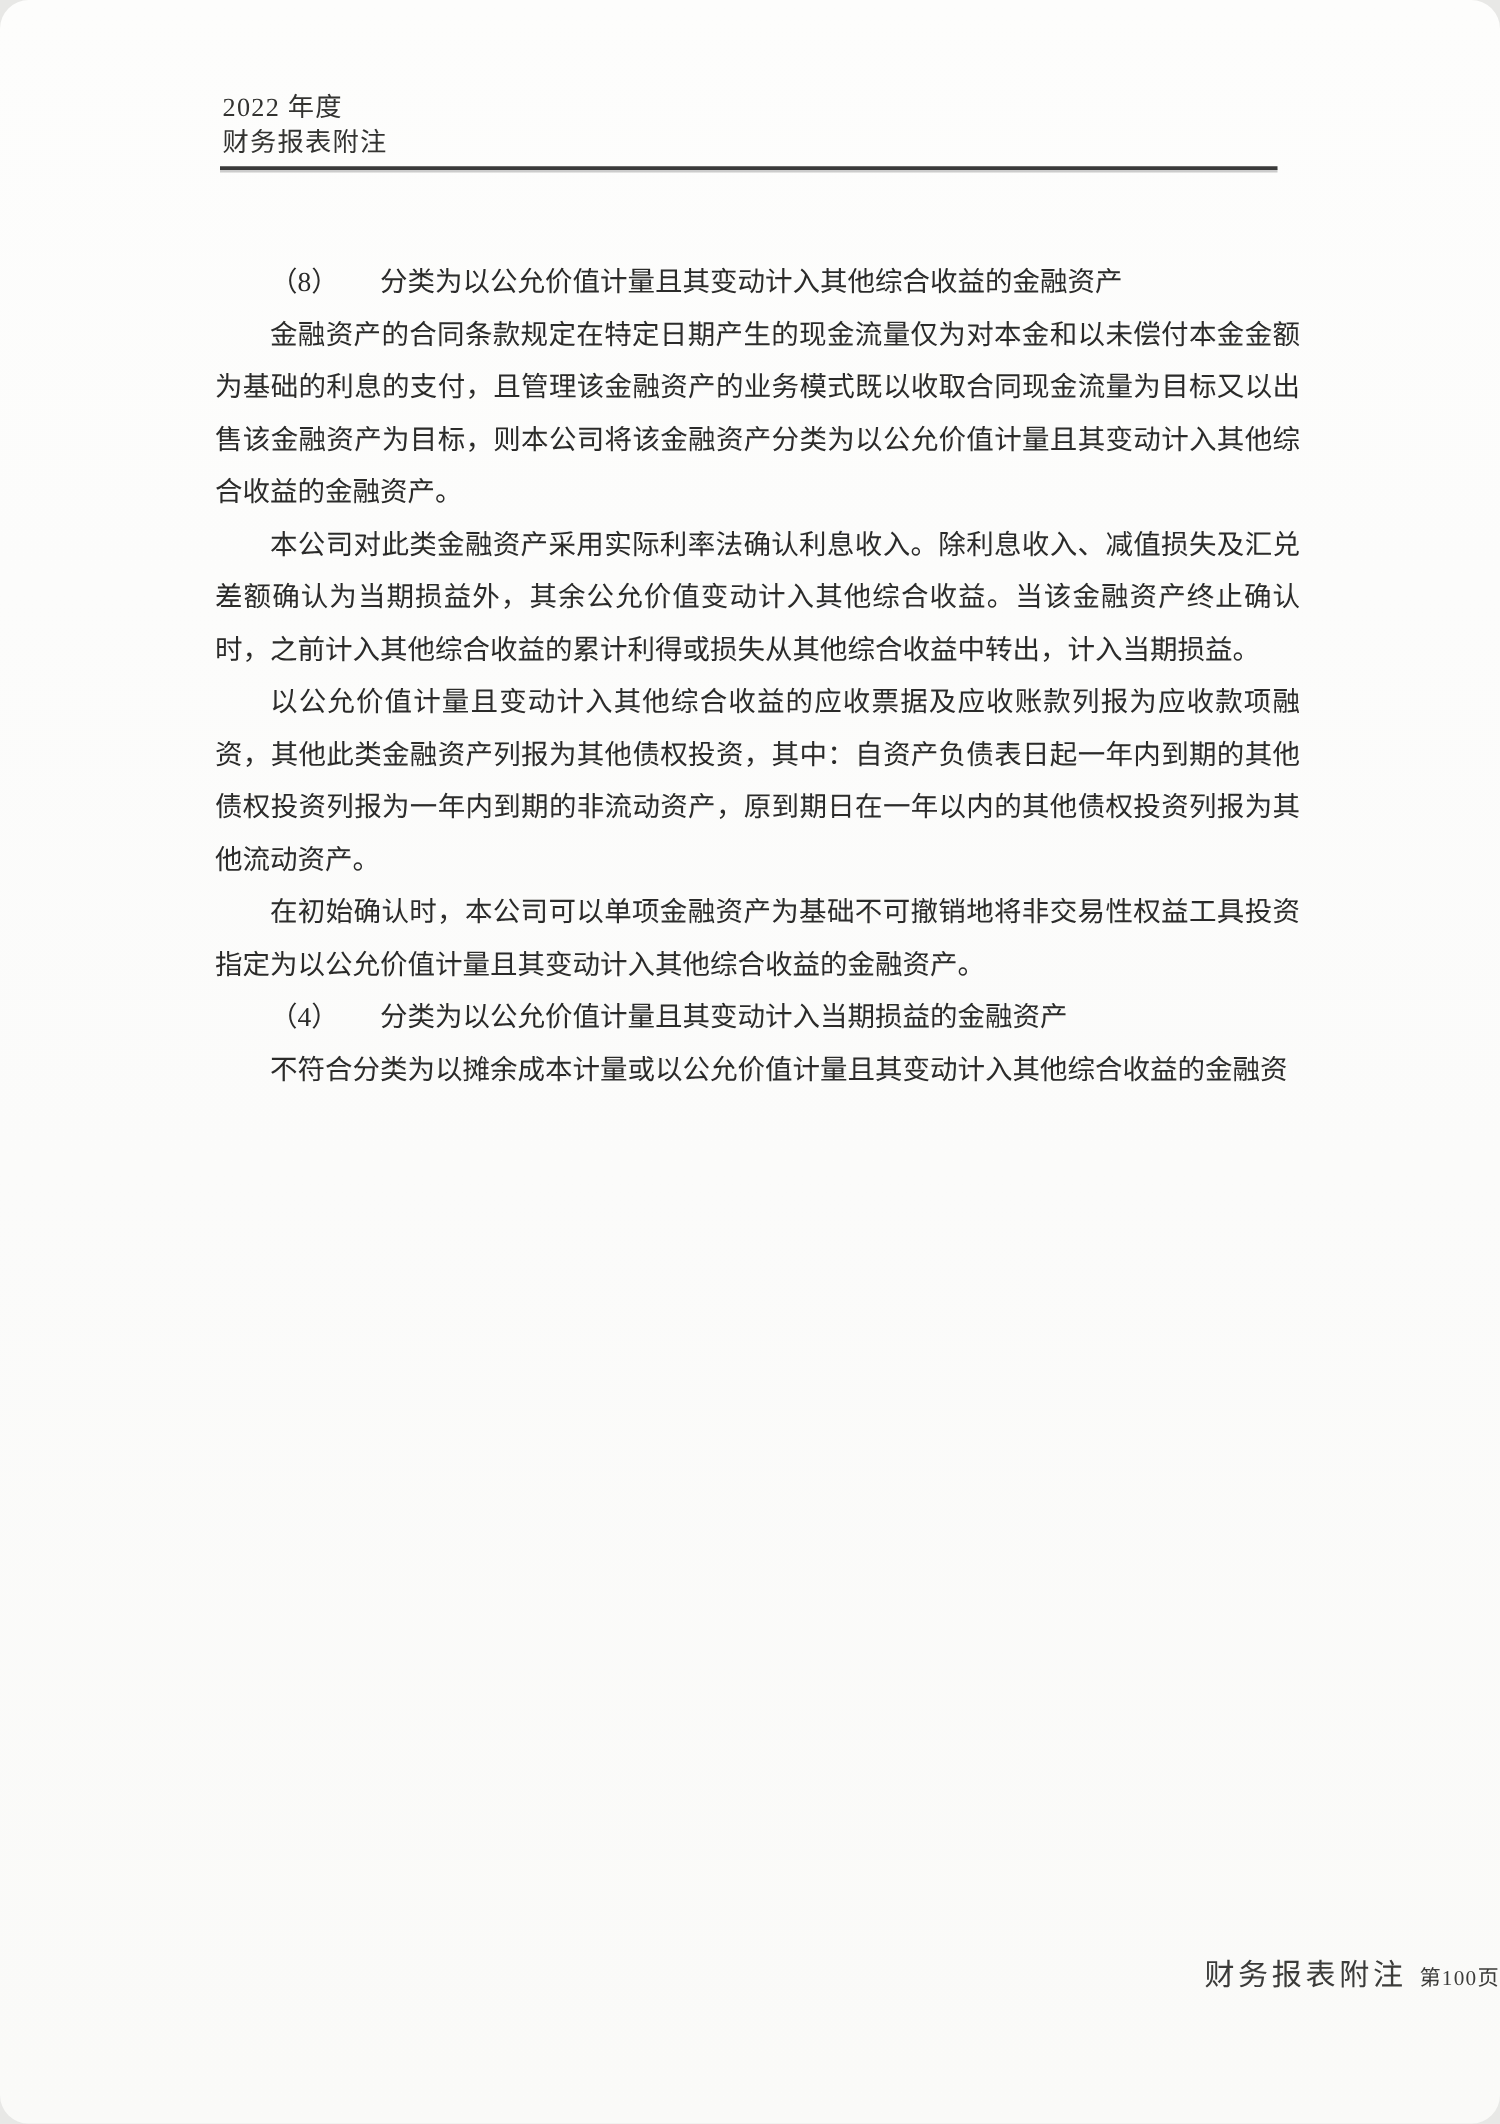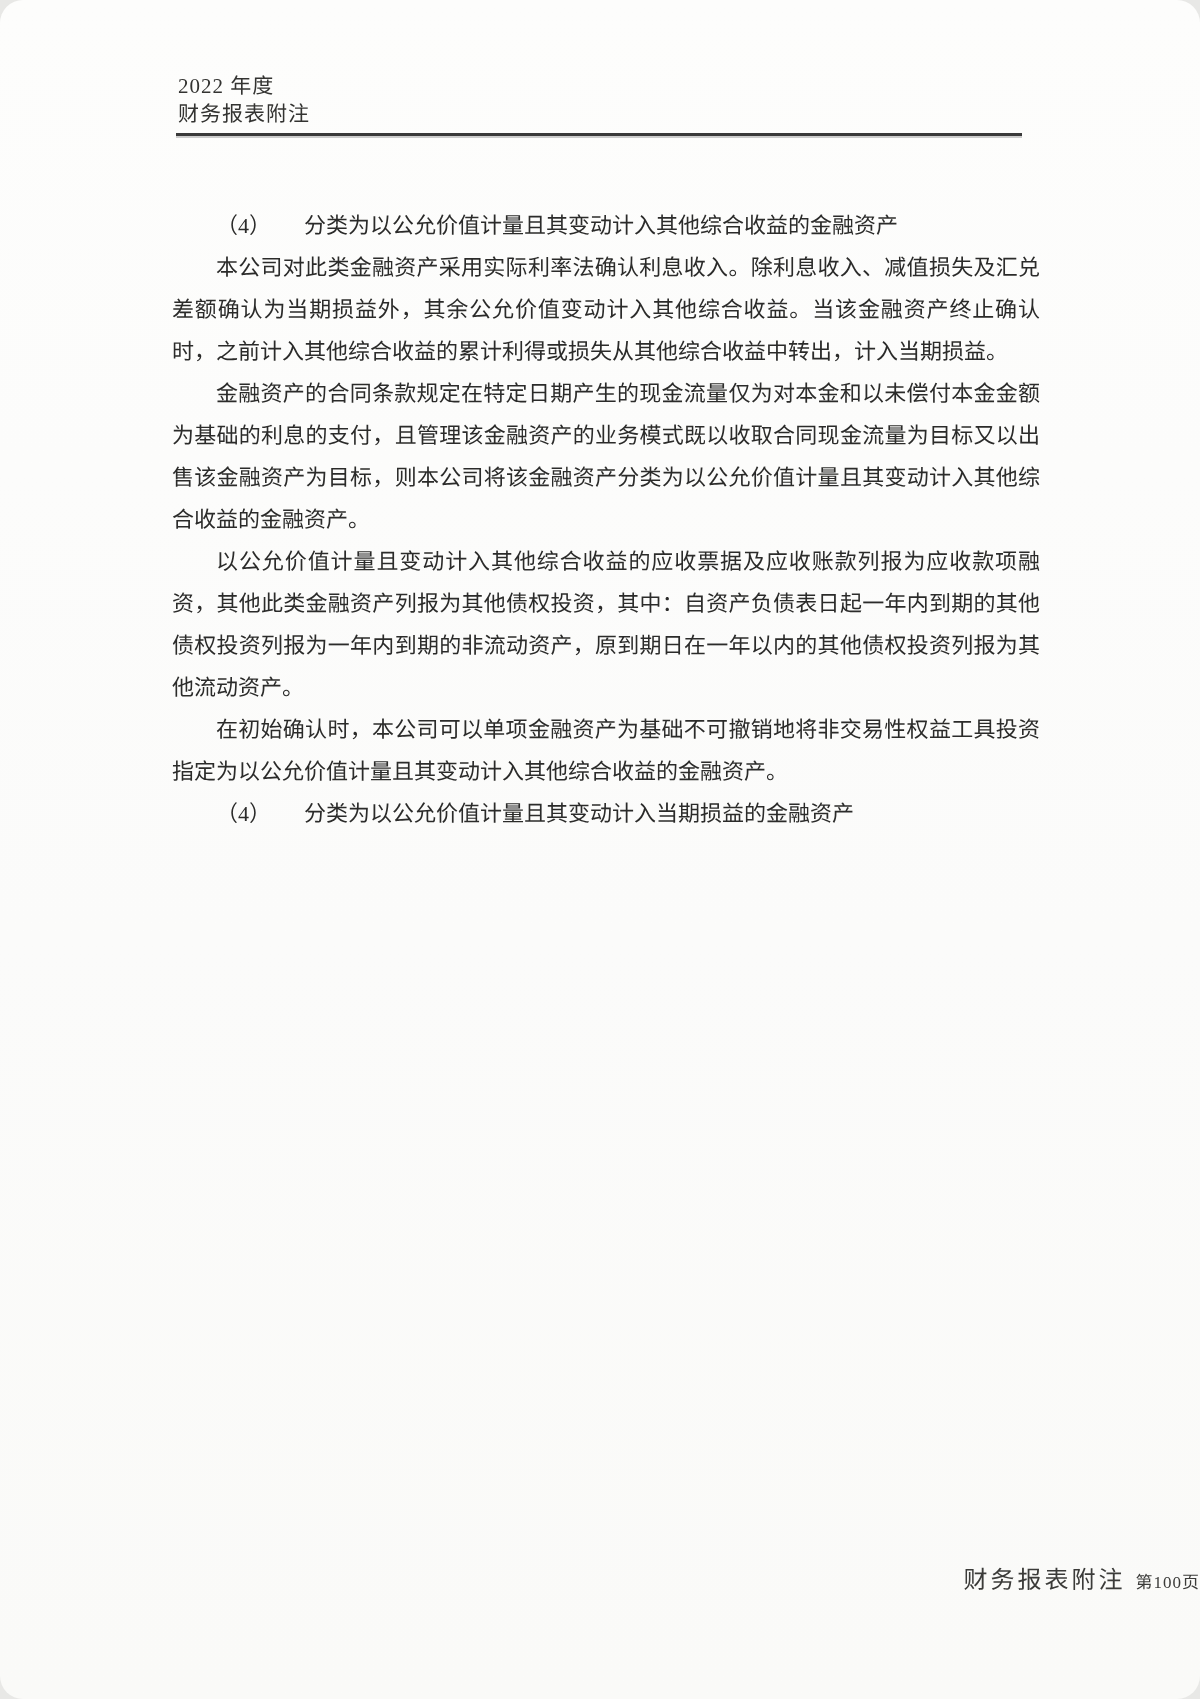--- a/index.html
+++ b/index.html
@@ -77,25 +77,26 @@
 <div class="page">
 
   <div class="header">
     <div>2022 年度</div>
     <div>财务报表附注</div>
   </div>
 
   <div class="header-rule"></div>
 
   <div class="doc-body">
-    <p>（4）　　分类为以公允价值计量且其变动计入其他综合收益的金融资产</p>
+    <p>（8）　　分类为以公允价值计量且其变动计入其他综合收益的金融资产</p>
+    <p>金融资产的合同条款规定在特定日期产生的现金流量仅为对本金和以未偿付本金金额为基础的利息的支付，且管理该金融资产的业务模式既以收取合同现金流量为目标又以出售该金融资产为目标，则本公司将该金融资产分类为以公允价值计量且其变动计入其他综合收益的金融资产。</p>
     <p>本公司对此类金融资产采用实际利率法确认利息收入。除利息收入、减值损失及汇兑差额确认为当期损益外，其余公允价值变动计入其他综合收益。当该金融资产终止确认时，之前计入其他综合收益的累计利得或损失从其他综合收益中转出，计入当期损益。</p>
-    <p>金融资产的合同条款规定在特定日期产生的现金流量仅为对本金和以未偿付本金金额为基础的利息的支付，且管理该金融资产的业务模式既以收取合同现金流量为目标又以出售该金融资产为目标，则本公司将该金融资产分类为以公允价值计量且其变动计入其他综合收益的金融资产。</p>
     <p>以公允价值计量且变动计入其他综合收益的应收票据及应收账款列报为应收款项融资，其他此类金融资产列报为其他债权投资，其中：自资产负债表日起一年内到期的其他债权投资列报为一年内到期的非流动资产，原到期日在一年以内的其他债权投资列报为其他流动资产。</p>
     <p>在初始确认时，本公司可以单项金融资产为基础不可撤销地将非交易性权益工具投资指定为以公允价值计量且其变动计入其他综合收益的金融资产。</p>
     <p>（4）　　分类为以公允价值计量且其变动计入当期损益的金融资产</p>
+    <p>不符合分类为以摊余成本计量或以公允价值计量且其变动计入其他综合收益的金融资</p>
   </div>
 
   <div class="footer">
     <span class="footer-title">财务报表附注</span><span class="footer-page">第100页</span>
   </div>
 
 </div>
 
 </body></html>

